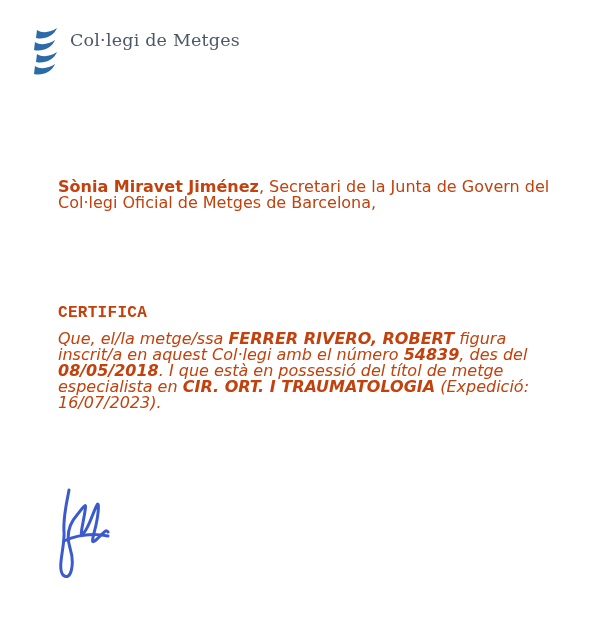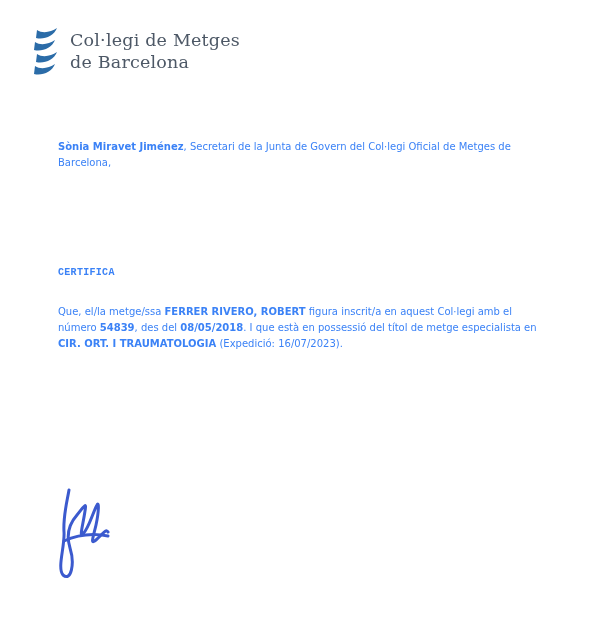--- a/index.html
+++ b/index.html
@@ -38,29 +38,30 @@
     color: #4d5866;
     letter-spacing: 0.2px;
     padding-top: 2px;
   }
 
   
   .textblock {
     position: absolute;
     left: 58px;
     width: 492px;
-    font-size: 10px;
+    font-size: 16px;
     line-height: 16px;
-    color: #3b82f6;
+    color: #c2410c;
+    margin-top: 40px;
   }
   .b { font-weight: bold; }
 
   .intro      { top: 139px; }
   .certifica  { top: 265px; font-weight: bold; letter-spacing: 0.3px; font-family: Liberation Mono, monospace; }
-  .para1      { top: 304px; }
+  .para1      { top: 291px; font-style: italic; }
   .para2      { top: 356px; }
   .para3      { top: 396px; }
 
   
   .signature {
     position: absolute;
     left: 55px;
     top: 484px;
     width: 60px;
     height: 100px;
@@ -73,21 +74,20 @@
 
   <div class="logo">
     <svg class="logo-icon" viewBox="0 0 31 50" aria-hidden="true">
       <path d="M7,3 C13,7 21,5 27,1 C24,9 14,13 6,11 Z" fill="#2b6ca8"></path>
       <path d="M5,15 C11,19 19,17 25,13 C22,21 12,25 4,23 Z" fill="#2b6ca8"></path>
       <path d="M7,27 C13,31 21,29 27,25 C24,33 14,37 6,35 Z" fill="#2b6ca8"></path>
       <path d="M5,39 C11,43 19,41 25,37 C22,45 12,49 4,47 Z" fill="#2b6ca8"></path>
     </svg>
     <div class="logo-text">
       <div>Col·legi de Metges</div>
-      <div>de Barcelona</div>
     </div>
   </div>
 
   <div class="textblock intro">
     <span class="b">Sònia Miravet Jiménez</span><span>, Secretari de la Junta de Govern del Col·legi Oficial de Metges de Barcelona,</span>
   </div>
 
   <div class="textblock certifica">CERTIFICA</div>
 
   <div class="textblock para1">

